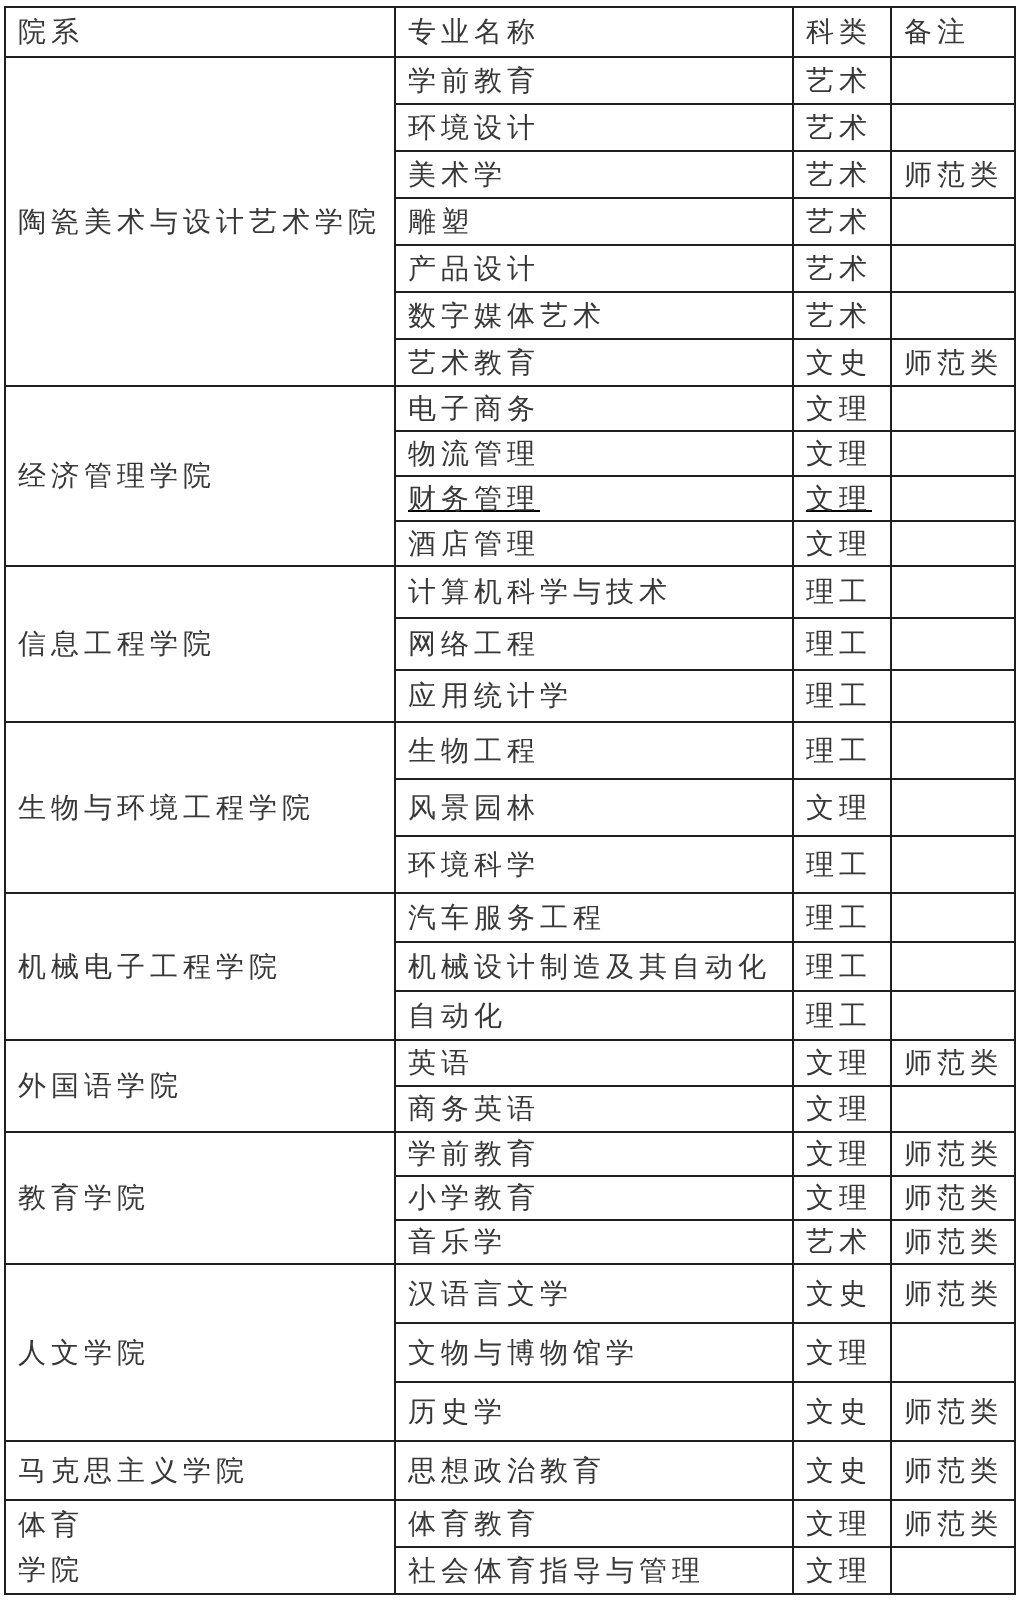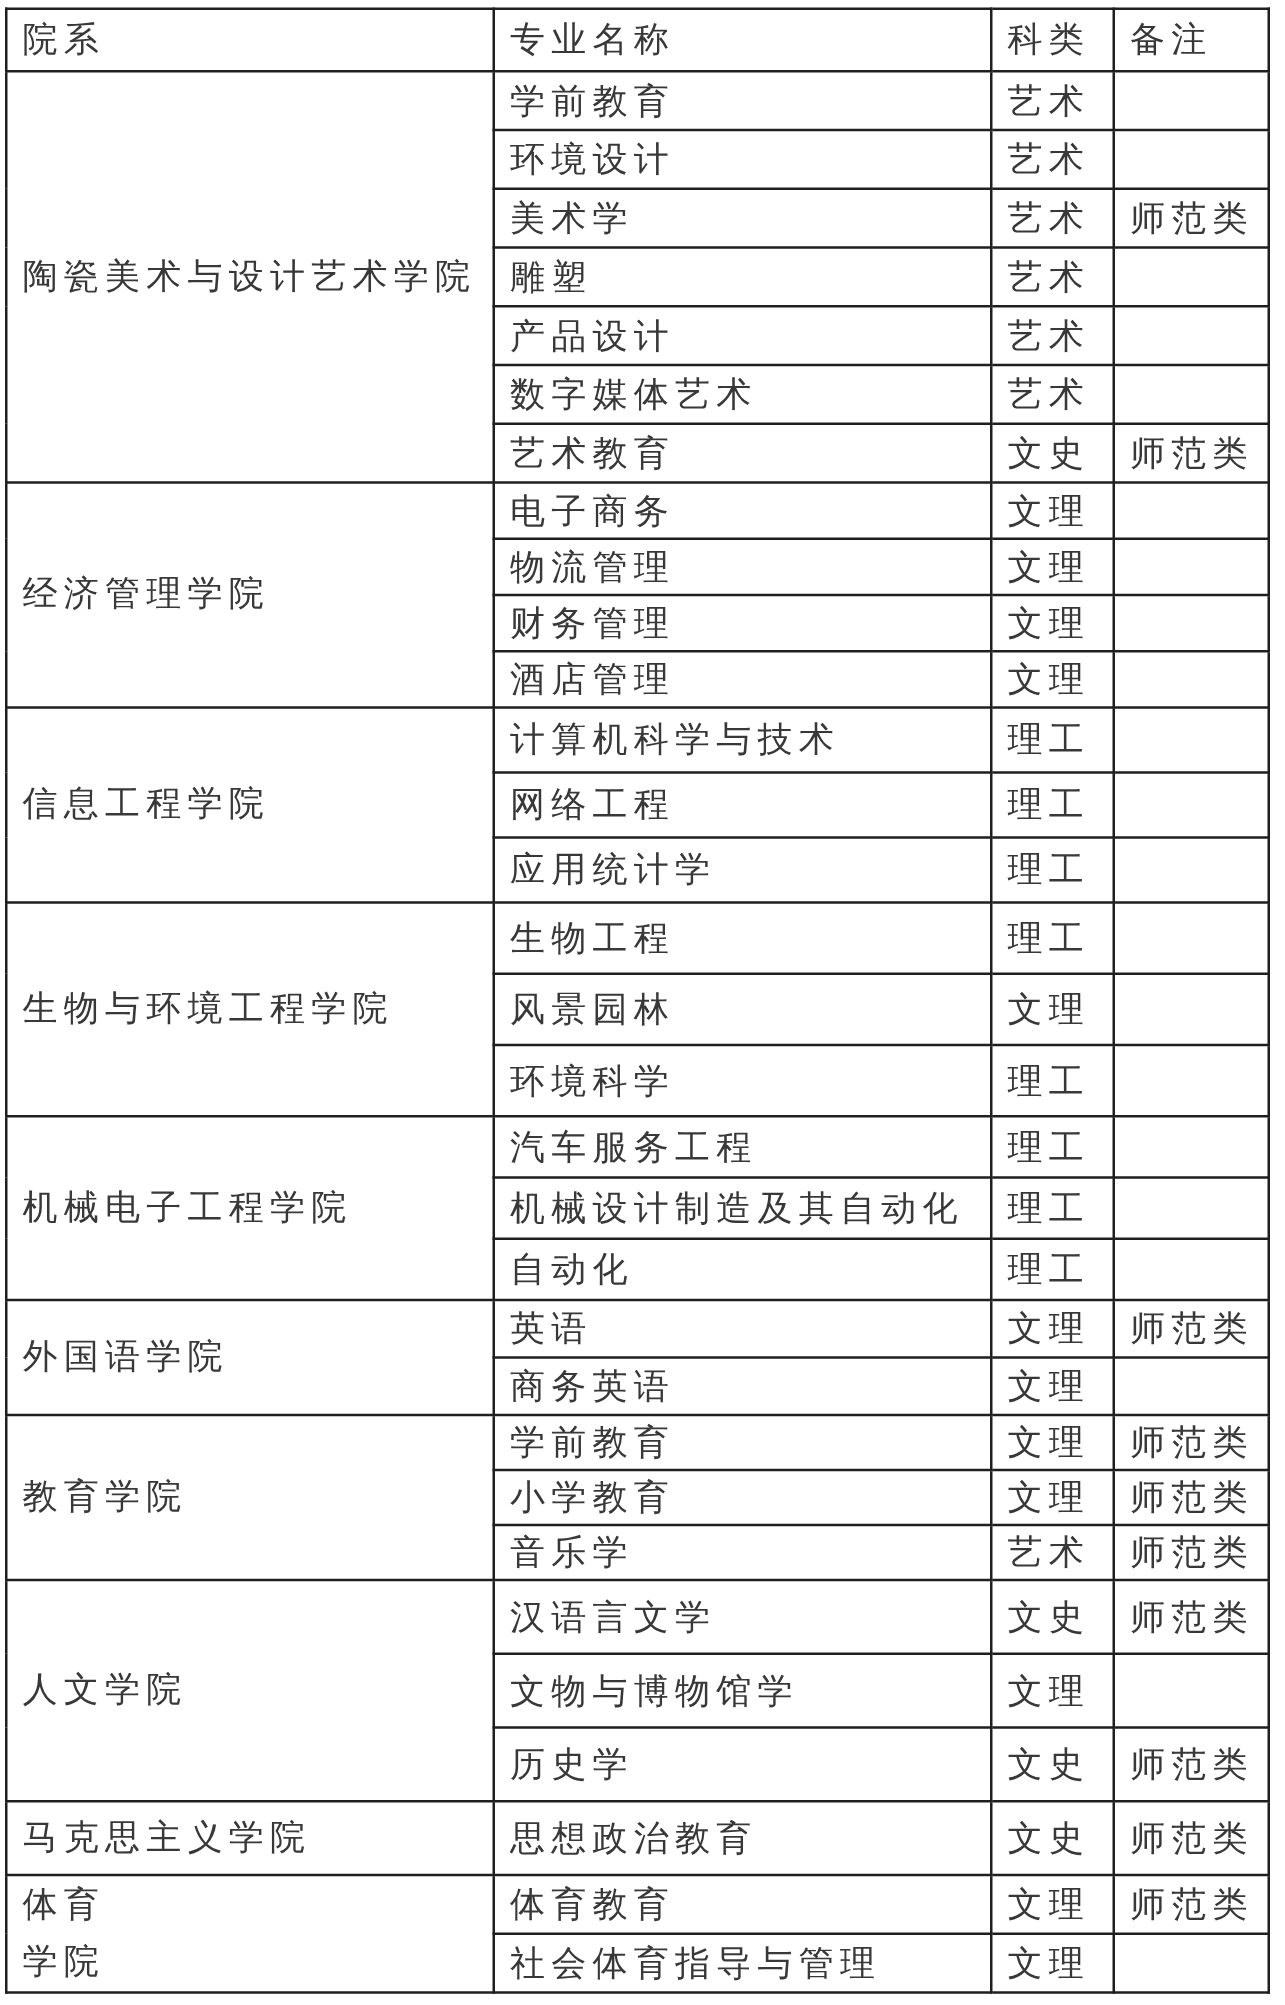--- a/index.html
+++ b/index.html
@@ -94,21 +94,21 @@
         <td rowspan="4" class="dept">经济管理学院</td>
         <td>电子商务</td>
         <td>文理</td>
         <td></td>
       </tr>
       <tr style="height: 45px;">
         <td>物流管理</td>
         <td>文理</td>
         <td></td>
       </tr>
-      <tr style="height: 45px;">
+      <tr style="height: 45px; text-decoration: underline;">
         <td>财务管理</td>
         <td>文理</td>
         <td></td>
       </tr>
       <tr style="height: 45px;">
         <td>酒店管理</td>
         <td>文理</td>
         <td></td>
       </tr>
       <tr style="height: 52px;">

